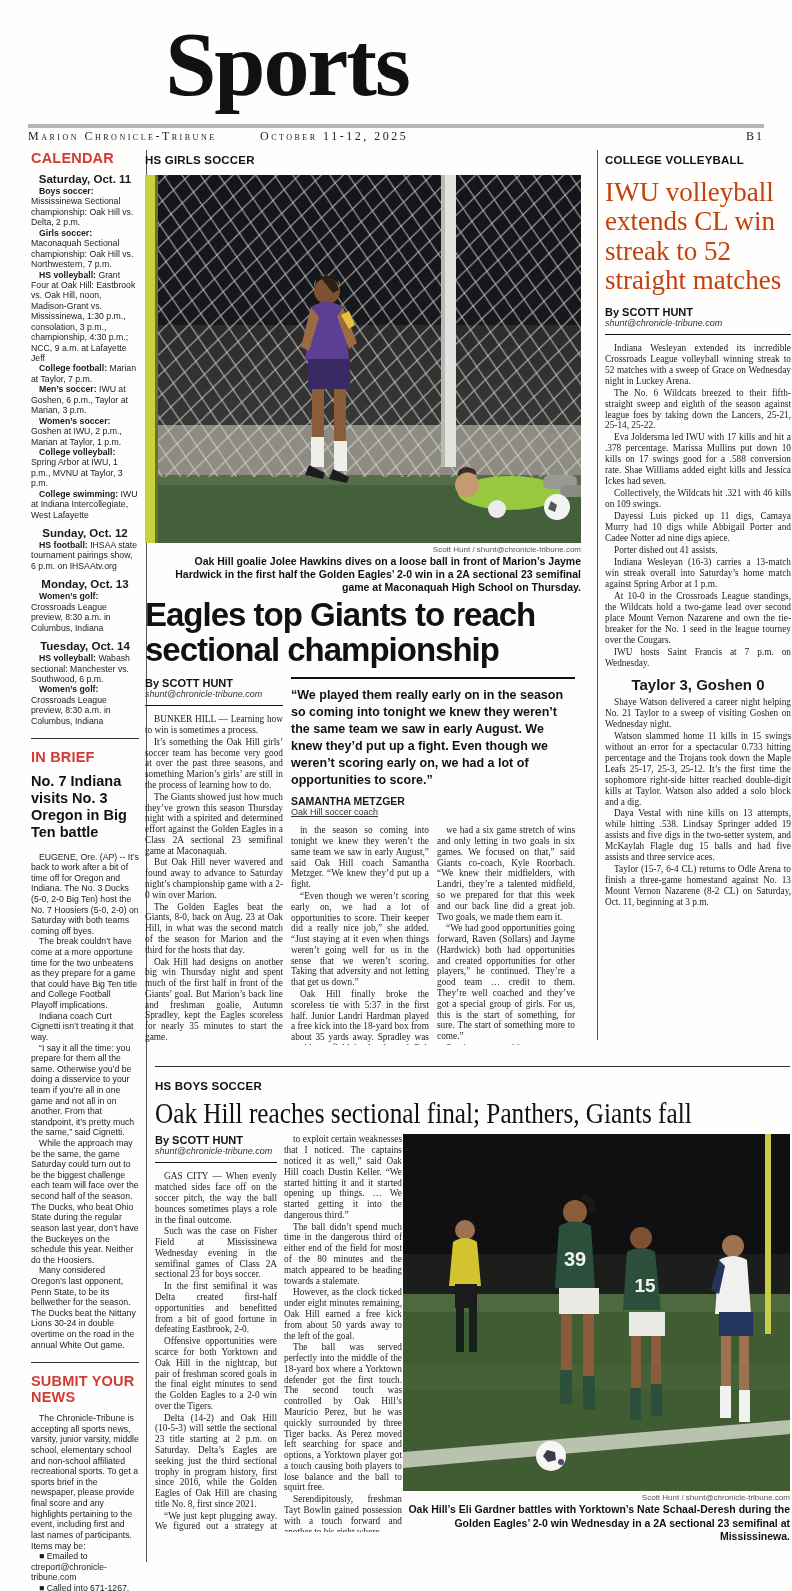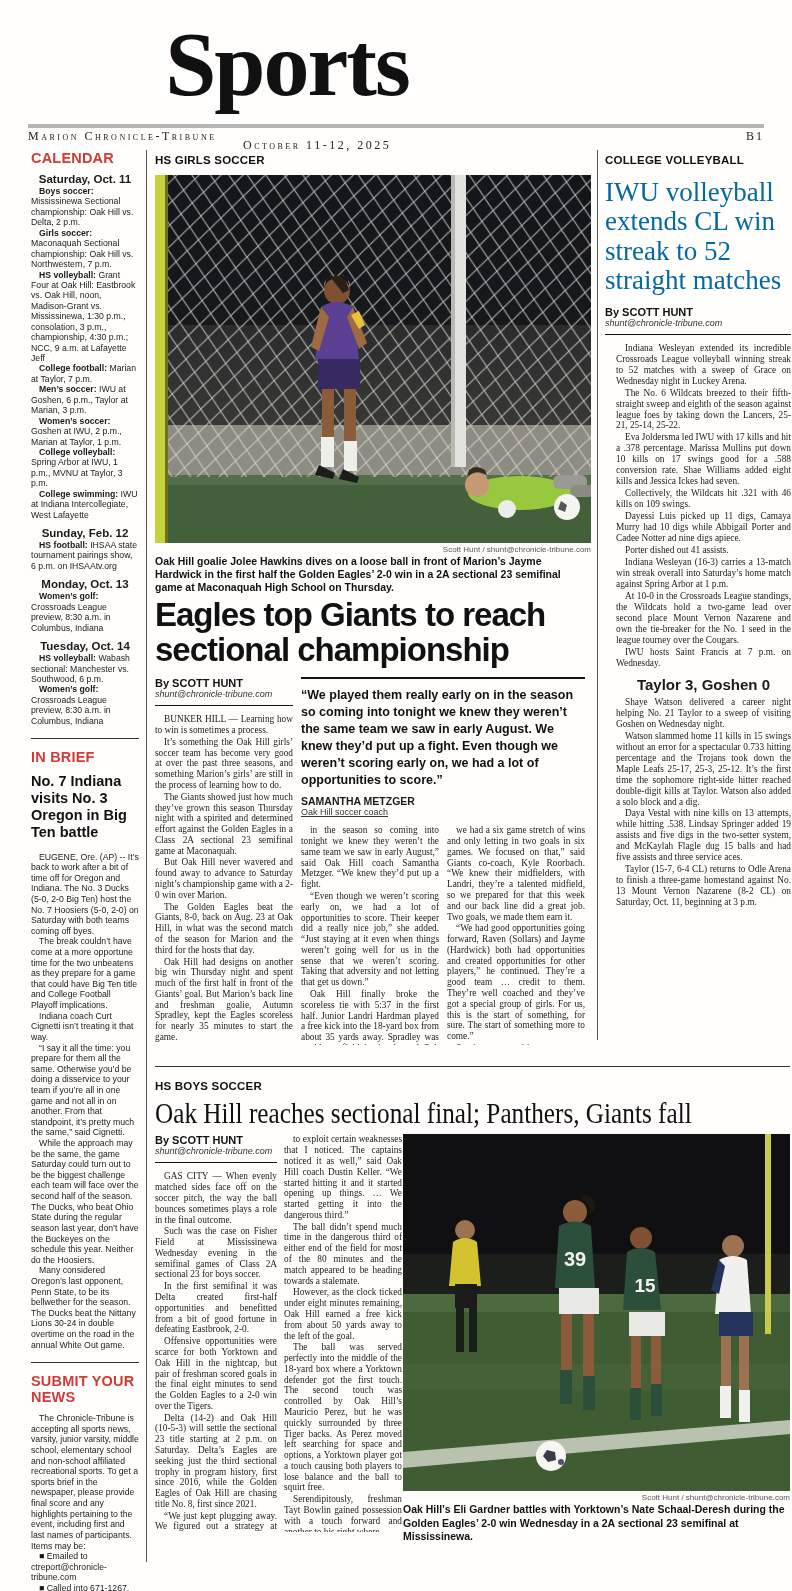--- a/index.html
+++ b/index.html
@@ -7,63 +7,63 @@
         font-family:"Liberation Serif",serif;-webkit-font-smoothing:antialiased;}
 
   
   .masthead{position:absolute;left:0;top:0;width:792px;height:148px;}
   .masthead-rule{position:absolute;left:28px;right:28px;top:124px;height:4px;background:#b6b6b6;}
   .sports-title{position:absolute;left:0;top:18px;width:574px;text-align:center;
     font-family:"Liberation Serif",serif;font-weight:700;font-size:92px;line-height:1;letter-spacing:-2px;color:#111;}
   .mast-info{position:absolute;top:129px;left:28px;right:28px;height:18px;
     font-family:"Liberation Serif",serif;font-size:12px;color:#222;}
   .mast-paper{position:absolute;left:0;top:0;font-variant:small-caps;letter-spacing:2.5px;}
-  .mast-date{position:absolute;left:215px;top:0;font-variant:small-caps;letter-spacing:2.5px;margin-top:9px;}
+  .mast-date{position:absolute;left:232px;top:0;font-variant:small-caps;letter-spacing:2.5px;}
   .mast-page{position:absolute;right:0;top:0;letter-spacing:2px;}
 
   
   .kicker{font-family:"Liberation Sans",sans-serif;font-weight:700;font-size:11.5px;letter-spacing:.2px;color:#111;}
   .red-head{font-family:"Liberation Sans",sans-serif;font-weight:700;font-size:14.5px;color:#d23b35;letter-spacing:.2px;}
   .credit{font-family:"Liberation Sans",sans-serif;font-size:8px;color:#555;text-align:right;}
-  .caption{font-family:"Liberation Sans",sans-serif;font-weight:700;font-size:10.5px;line-height:1.25;color:#111;}
+  .caption{font-family:"Liberation Sans",sans-serif;font-weight:700;font-size:10.5px;line-height:1.25;color:#111;text-align:right;}
   .byline-name{font-family:"Liberation Sans",sans-serif;font-weight:700;font-size:11px;color:#111;}
   .byline-email{font-family:"Liberation Sans",sans-serif;font-size:9px;color:#333;font-style:italic;}
   .byline-block{border-bottom:1.5px solid #111;padding-bottom:6px;margin-bottom:8px;}
   .divider-v{position:absolute;width:1px;background:#555;}
   .serif-cols p{margin:0 0 1px 0;text-indent:9px;font-size:9.3px;line-height:1.16;text-align:justify;}
 
   
   .rail{position:absolute;left:31px;top:150px;width:108px;font-family:"Liberation Sans",sans-serif;}
   .rail .day-title{font-weight:700;font-size:11.5px;text-align:center;margin:7px 0 1px 0;}
   .cal-items p{margin:0;font-size:8.7px;line-height:1.2;text-indent:8px;}
   .cal-items p b{font-weight:700;}
   .rail-section{border-top:1px solid #333;margin-top:12px;padding-top:10px;}
   .brief-title{font-weight:700;font-size:14.5px;line-height:1.18;margin:8px 0 10px 0;color:#111;}
   .rail-body p{margin:0;font-size:8.7px;line-height:1.22;text-indent:8px;}
 
   
-  .center{position:absolute;left:155px;top:150px;width:436px;}
+  .center{position:absolute;left:145px;top:150px;width:436px;}
   .photo-frame{width:436px;height:368px;margin-top:7px;background:#222;overflow:hidden;}
   .main-headline{font-family:"Liberation Sans",sans-serif;font-weight:700;font-size:33px;line-height:1.06;
     letter-spacing:-1px;color:#111;margin-top:4px;}
   .article-grid{display:flex;gap:8px;margin-top:9px;height:368px;overflow:hidden;}
   .gcol{width:138px;overflow:hidden;}
   .right-wrap{width:284px;}
   .pullquote{border-top:2px solid #111;padding-top:8px;}
   .pullquote-text{font-family:"Liberation Sans",sans-serif;font-weight:700;font-size:12.5px;line-height:1.36;color:#111;}
   .pq-attrib{font-family:"Liberation Sans",sans-serif;font-weight:700;font-size:10.5px;margin-top:6px;}
   .pq-role{font-family:"Liberation Sans",sans-serif;font-size:9px;color:#333;text-decoration:underline;}
   .two-cols{display:flex;gap:8px;margin-top:8px;height:252px;}
   .two-cols .gcol{height:252px;}
   .gcol3{display:flex;flex-direction:column;}
 
   
   .right-col{position:absolute;left:605px;top:150px;width:186px;}
-  .vb-headline{font-family:"Liberation Serif",serif;font-size:27px;line-height:1.09;color:#0369a1;margin-top:10px;}
-  .vb-body{margin-top:8px;height:650px;overflow:hidden;margin-left:11px;}
+  .vb-headline{font-family:"Liberation Serif",serif;font-size:27px;line-height:1.09;color:#c2410c;margin-top:10px;}
+  .vb-body{margin-top:8px;height:650px;overflow:hidden;}
   .vb-body p{margin:0 0 1px 0;text-indent:9px;font-size:9.3px;line-height:1.18;text-align:justify;}
   .subhead{font-family:"Liberation Sans",sans-serif;font-weight:700;font-size:15px;text-align:center;margin:7px 0 4px 0;}
 
   
   .bottom{position:absolute;left:155px;top:1066px;width:635px;border-top:1px solid #333;}
   .bottom .kicker{display:block;margin-top:13px;}
   .bottom-headline{font-family:"Liberation Serif",serif;font-size:29px;line-height:1.05;color:#111;margin-top:6px;
     display:inline-block;transform:scaleX(.87);transform-origin:left;white-space:nowrap;}
   .bottom-row{position:relative;margin-top:6px;height:400px;}
   .bcol1{position:absolute;left:0;top:0;width:122px;height:398px;overflow:hidden;}
@@ -99,21 +99,21 @@
           <p><b>Girls soccer: </b>Maconaquah Sectional championship: Oak Hill vs. Northwestern, 7 p.m.</p>
           <p><b>HS volleyball: </b>Grant Four at Oak Hill: Eastbrook vs. Oak Hill, noon, Madison-Grant vs. Mississinewa, 1:30 p.m., consolation, 3 p.m., championship, 4:30 p.m.; NCC, 9 a.m. at Lafayette Jeff</p>
           <p><b>College football: </b>Marian at Taylor, 7 p.m.</p>
           <p><b>Men’s soccer: </b>IWU at Goshen, 6 p.m., Taylor at Marian, 3 p.m.</p>
           <p><b>Women’s soccer: </b>Goshen at IWU, 2 p.m., Marian at Taylor, 1 p.m.</p>
           <p><b>College volleyball: </b>Spring Arbor at IWU, 1 p.m., MVNU at Taylor, 3 p.m.</p>
           <p><b>College swimming: </b>IWU at Indiana Intercollegiate, West Lafayette</p>
         </div>
     </div>
     <div>
-      <div class="day-title">Sunday, Feb. 12</div>
+      <div class="day-title">Sunday, Oct. 12</div>
       <div class="cal-items">
           <p><b>HS football: </b>IHSAA state tournament pairings show, 6 p.m. on IHSAAtv.org</p>
         </div>
     </div>
     <div>
       <div class="day-title">Monday, Oct. 13</div>
       <div class="cal-items">
           <p><b>Women’s golf: </b>Crossroads League preview, 8:30 a.m. in Columbus, Indiana</p>
         </div>
     </div>

